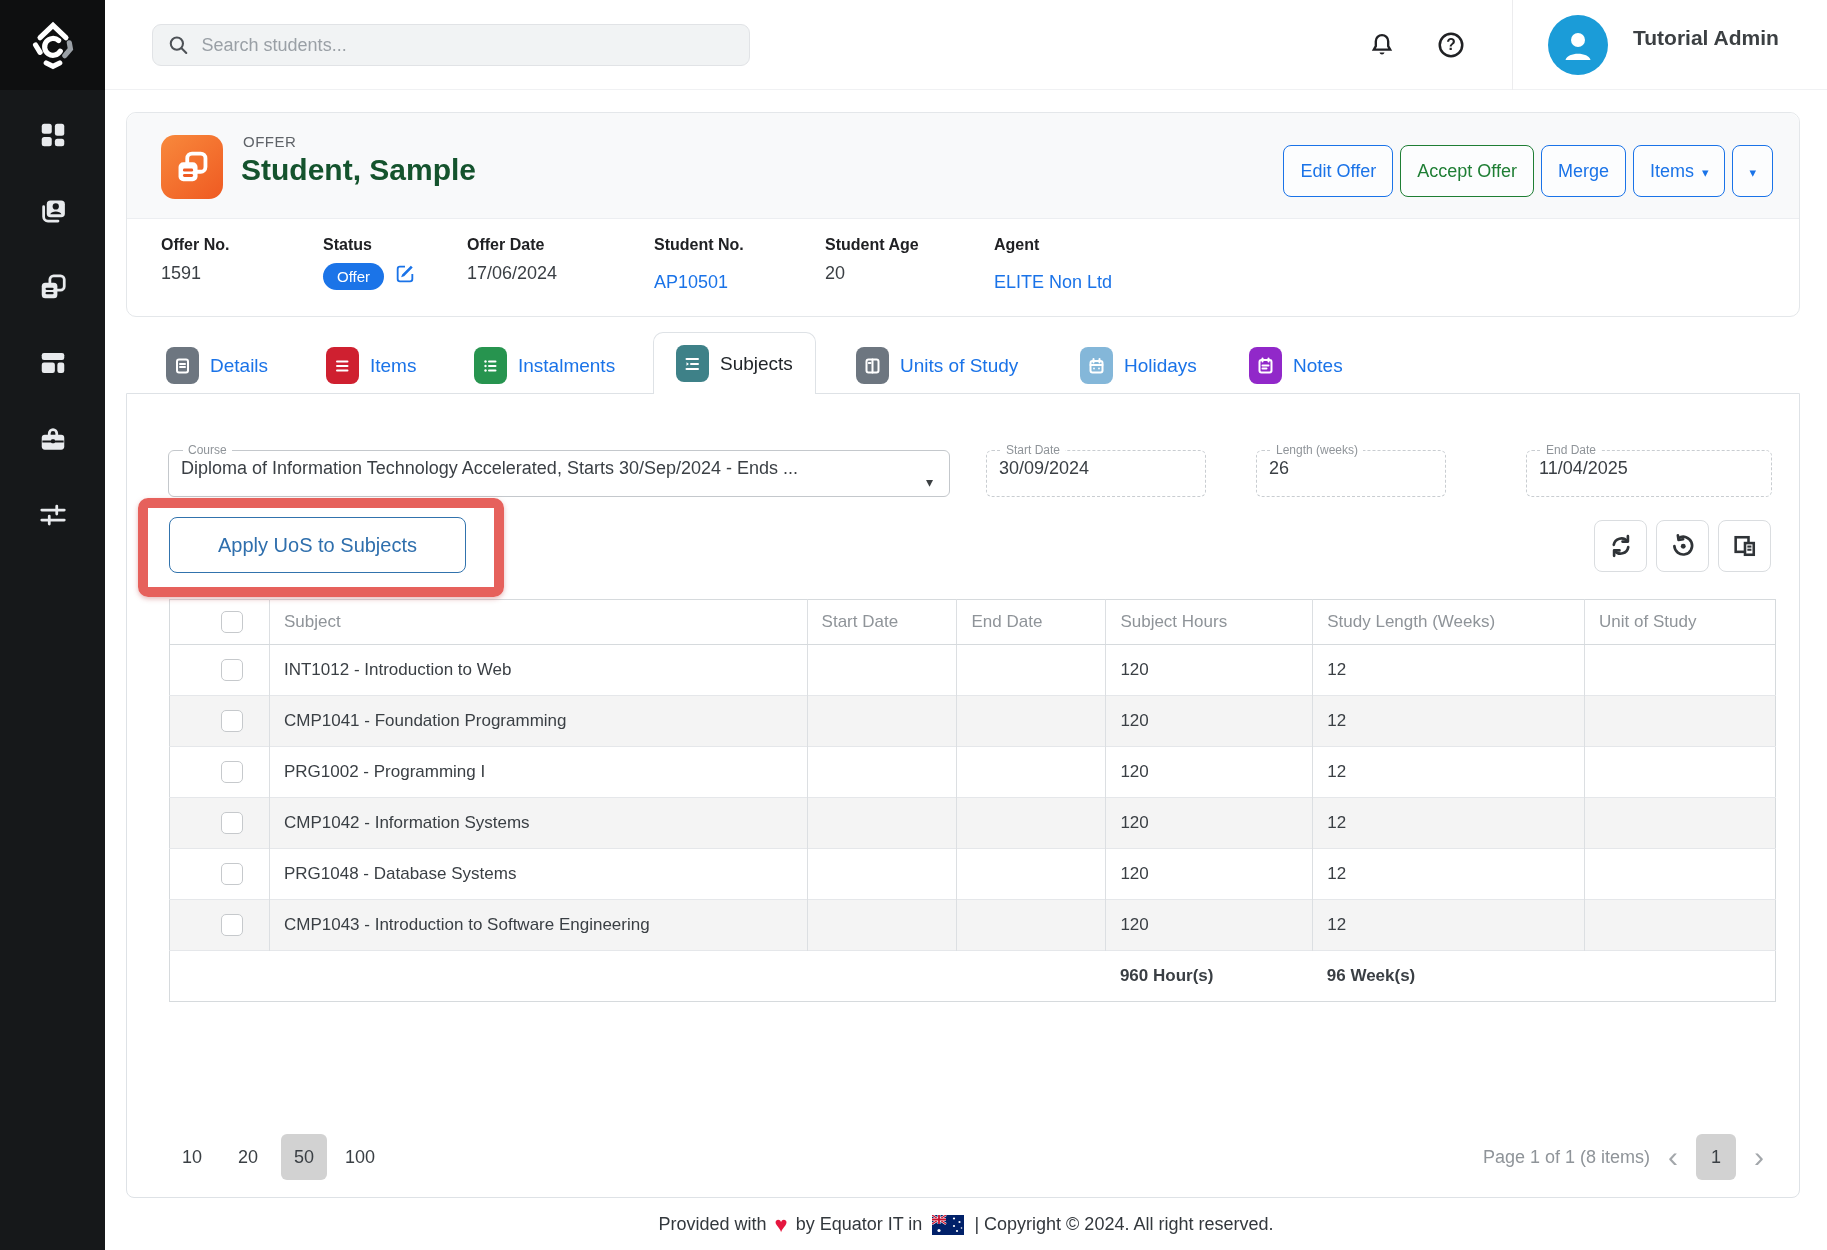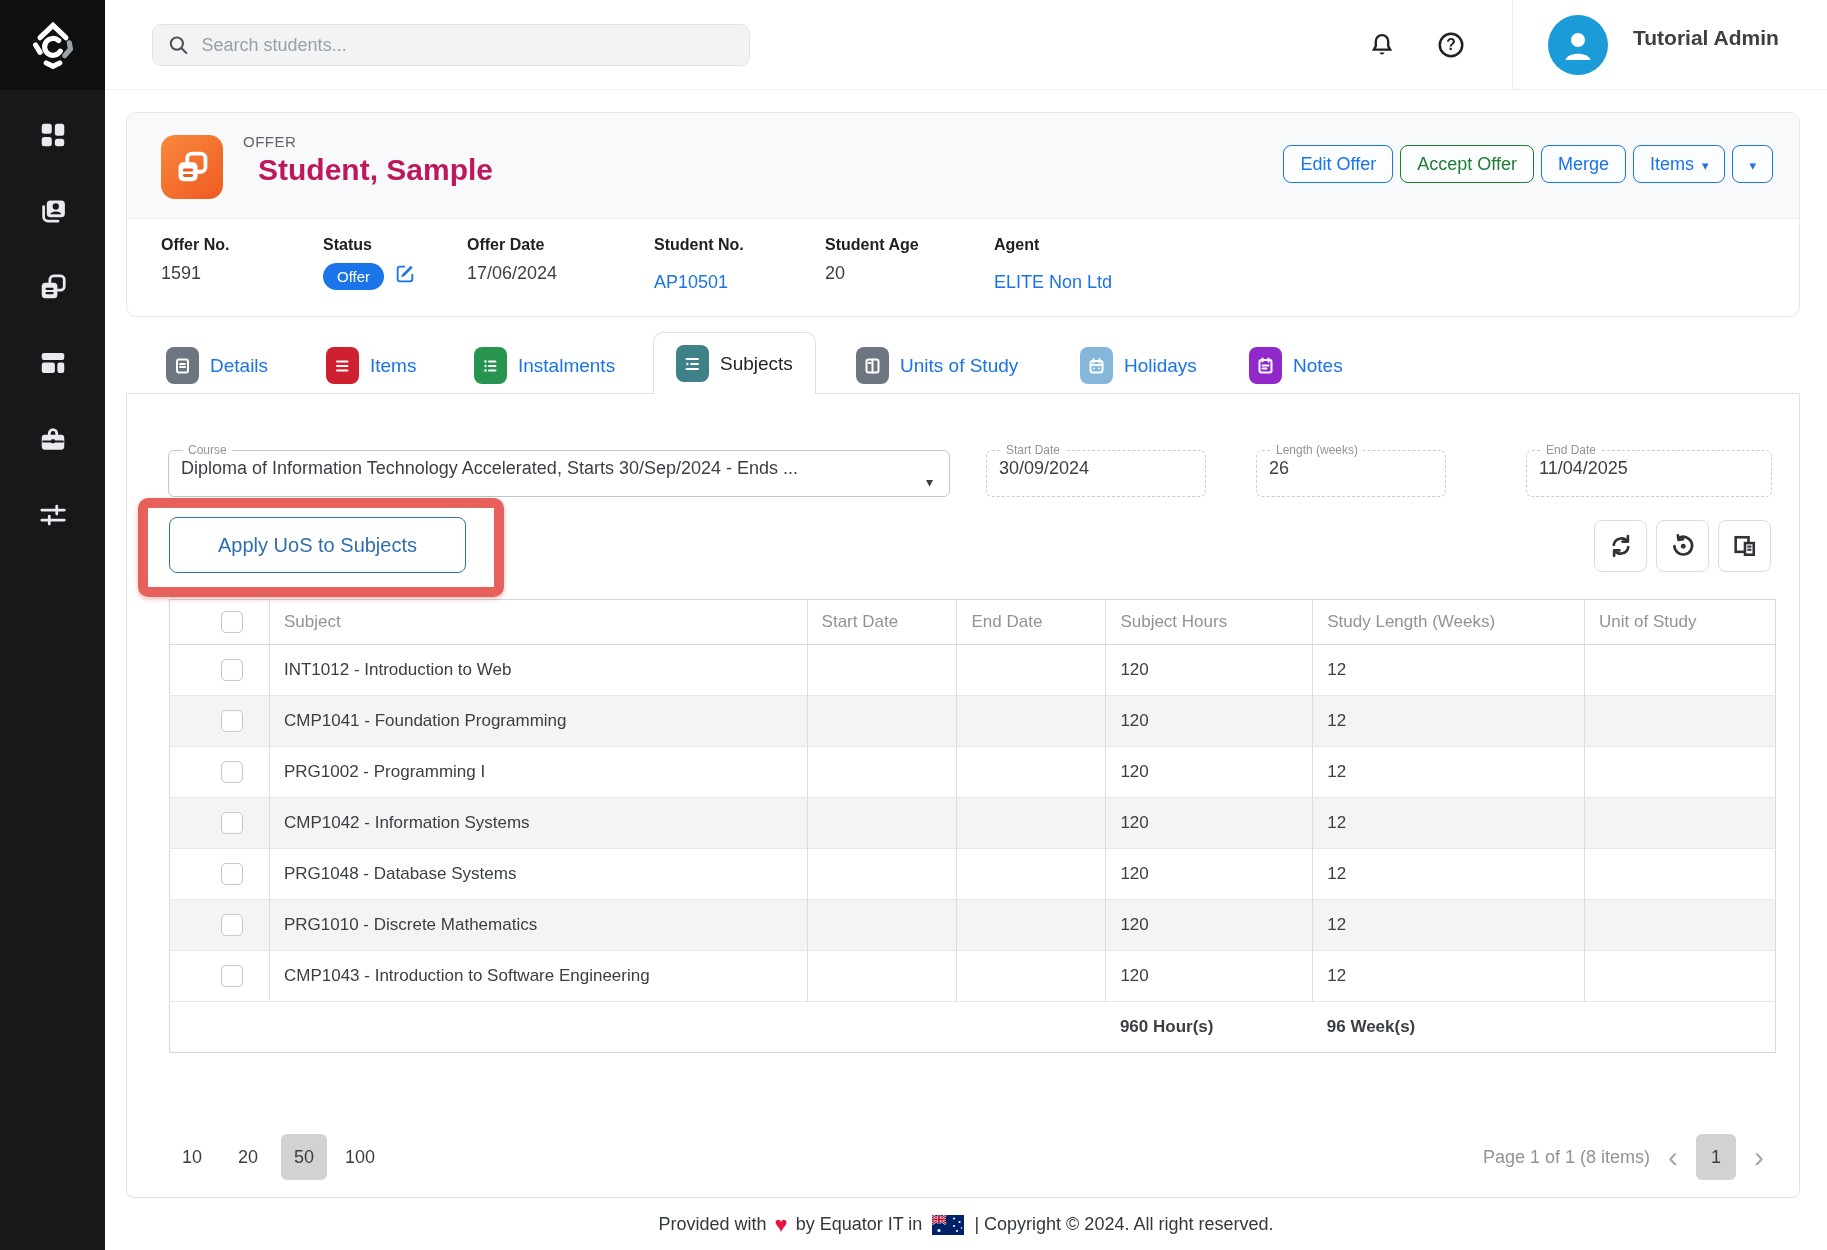--- a/index.html
+++ b/index.html
@@ -31,23 +31,23 @@
   .user-name { position:absolute; left:1528px; top:26px; font-size:21px; font-weight:700; color:#3c4043; }
 
   
   .card { position:absolute; left:126px; top:112px; width:1674px; height:205px; background:#fff;
     border:1px solid #e4e7ea; border-radius:10px; }
   .card-head { position:relative; height:106px; background:#f8f9fa; border-radius:10px 10px 0 0;
     border-bottom:1px solid #eceef1; }
   .offer-big-icon { position:absolute; left:34px; top:22px; width:62px; height:64px; border-radius:14px;
     background:linear-gradient(140deg,#f8893c,#ef5a22); display:flex; align-items:center; justify-content:center; }
   .kicker { position:absolute; left:116px; top:20px; font-size:15px; color:#5f6368; letter-spacing:.5px; }
-  .page-title { position:absolute; left:131px; top:40px; font-size:30px; font-weight:700; color:#be185d; }
+  .page-title { position:absolute; left:114px; top:40px; font-size:30px; font-weight:700; color:#14532d; }
   .actions { position:absolute; right:26px; top:32px; display:flex; gap:7px; }
-  .btn { height:38px; background:#fcfdfe; border-radius:8px; font-size:18px; display:flex; align-items:center;
+  .btn { height:52px; background:#fcfdfe; border-radius:8px; font-size:18px; display:flex; align-items:center;
     gap:8px; padding:0 16px; cursor:pointer; white-space:nowrap; font-family:"Liberation Sans", sans-serif; }
   .btn.blue { border:1px solid #1a73e8; color:#1a73e8; }
   .btn.green { border:1px solid #1e7e34; color:#1e7e34; }
   .btn .caret { font-size:13px; margin-top:2px; }
   .meta-row { position:relative; height:97px; }
   .meta-field { position:absolute; top:0; }
   .meta-label { margin-top:17px; font-size:16px; font-weight:700; color:#202124; }
   .meta-value { margin-top:9px; font-size:18px; color:#3a3f44; display:flex; align-items:flex-start; gap:10px; }
   .meta-value.link { color:#1a73e8; cursor:pointer; }
   .status-pill { background:#1b74e8; color:#fff; font-size:15px; padding:5px 14px; border-radius:15px; }
@@ -486,29 +486,20 @@
        <td>CMP1042 - Information Systems</td>
        <td></td>
        <td></td>
        <td>120</td>
        <td>12</td>
        <td></td>
      </tr>
           <tr>
        <td class="cb-cell"><span class="checkbox"></span></td>
        <td>PRG1048 - Database Systems</td>
-       <td></td>
-       <td></td>
-       <td>120</td>
-       <td>12</td>
-       <td></td>
-     </tr>
-          <tr>
-       <td class="cb-cell"><span class="checkbox"></span></td>
-       <td>PRG1010 - Discrete Mathematics</td>
        <td></td>
        <td></td>
        <td>120</td>
        <td>12</td>
        <td></td>
      </tr>
           <tr>
        <td class="cb-cell"><span class="checkbox"></span></td>
        <td>CMP1043 - Introduction to Software Engineering</td>
        <td></td>

